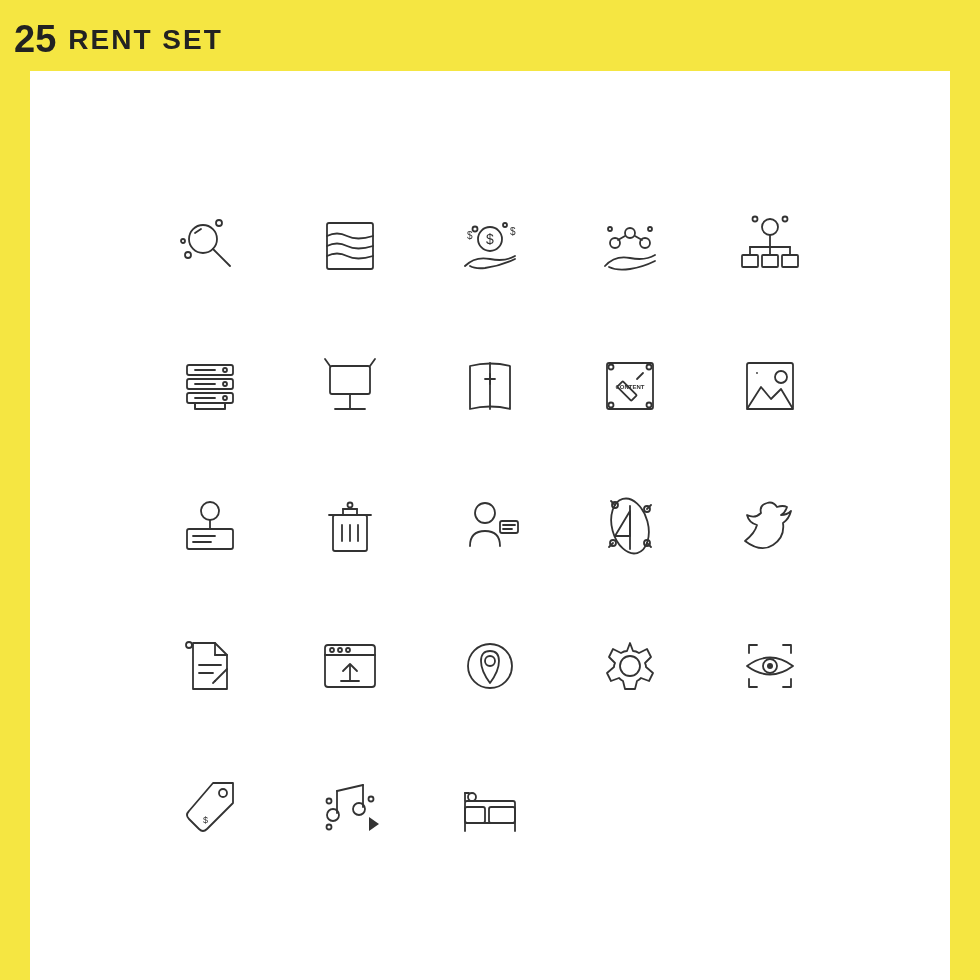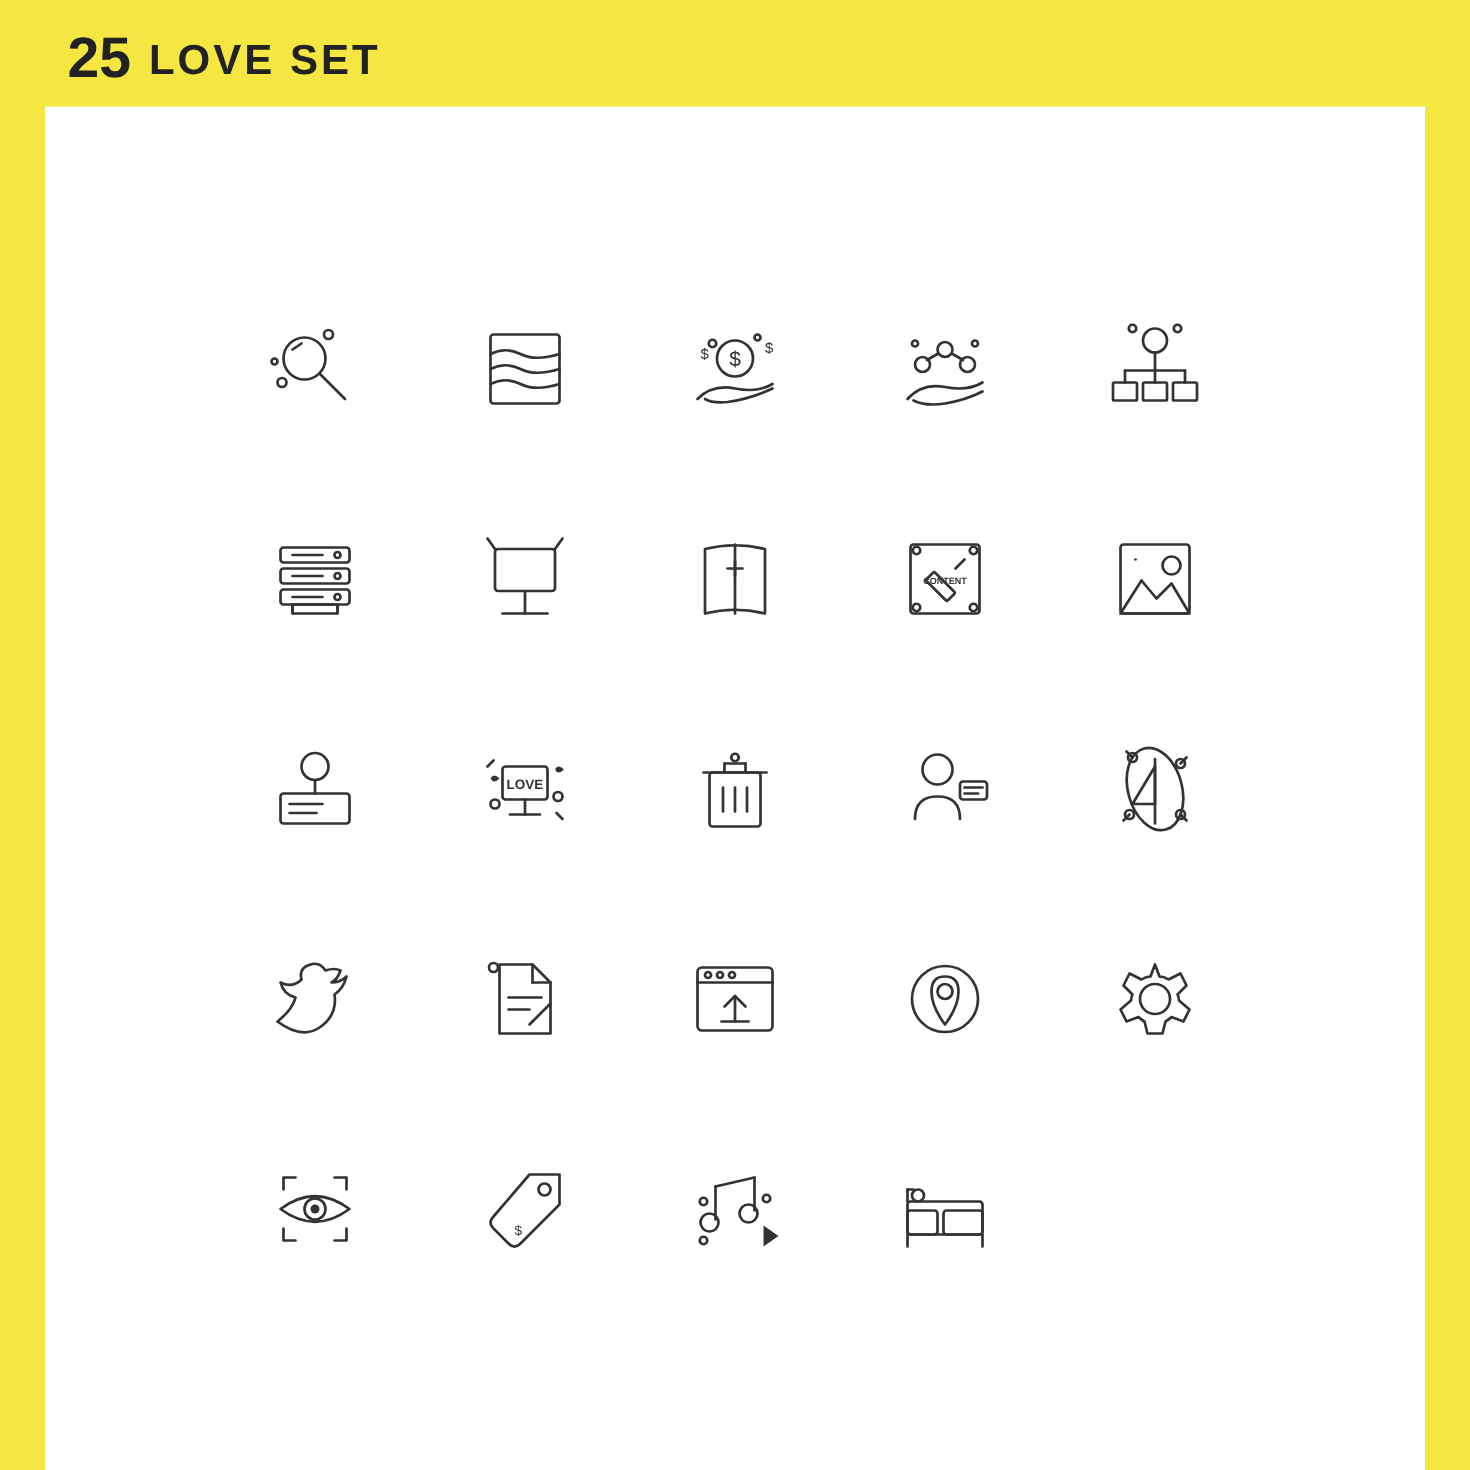--- a/index.html
+++ b/index.html
@@ -11,21 +11,21 @@
       flex-direction: column;
       align-items: center;
       justify-content: flex-start;
       font-family: Arial, sans-serif;
       overflow: hidden;
     }
     .header {
       display: flex;
       align-items: center;
       gap: 12px;
-      padding: 18px 30px 10px 45px;
+      padding: 18px 30px 10px 14px;
       align-self: flex-start;
     }
     .header-number {
       font-size: 38px;
       font-weight: 900;
       color: #222;
     }
     .header-title {
       font-size: 28px;
       font-weight: 700;
@@ -63,21 +63,21 @@
       fill: none;
       stroke-linecap: round;
       stroke-linejoin: round;
     }
   </style>
 </head>
 <body>
 
 <div class="header">
   <span class="header-number">25</span>
-  <span class="header-title">LOVE SET</span>
+  <span class="header-title">RENT SET</span>
 </div>
 
 <div class="icon-grid-container">
   <div class="icon-grid">
 
     <div class="icon-cell">
       <svg viewBox="0 0 70 70">
         <circle cx="28" cy="28" r="14"></circle>
         <line x1="38" y1="38" x2="55" y2="55"></line>
         <line x1="20" y1="22" x2="26" y2="18"></line>
@@ -203,35 +203,20 @@
     <div class="icon-cell">
       <svg viewBox="0 0 70 70">
         <circle cx="35" cy="20" r="9"></circle>
         <rect x="12" y="38" width="46" height="20" rx="2"></rect>
         <line x1="18" y1="45" x2="40" y2="45"></line>
         <line x1="18" y1="51" x2="36" y2="51"></line>
         <line x1="35" y1="29" x2="35" y2="38"></line>
       </svg>
     </div>
 
-    <div class="icon-cell">
-      <svg viewBox="0 0 70 70">
-        <rect x="20" y="20" width="30" height="22" rx="2"></rect>
-        <text x="35" y="35" text-anchor="middle" font-size="9" stroke="none" fill="#333" font-family="Arial" font-weight="bold">LOVE</text>
-        <line x1="35" y1="42" x2="35" y2="52"></line>
-        <line x1="25" y1="52" x2="45" y2="52"></line>
-
-        <path d="M12 28 Q14 24 18 28 Q14 32 12 28Z" fill="#333" stroke="none"></path>
-        <path d="M55 22 Q57 18 61 22 Q57 26 55 22Z" fill="#333" stroke="none"></path>
-        <circle cx="15" cy="45" r="3"></circle>
-        <circle cx="57" cy="40" r="3"></circle>
-        <line x1="10" y1="20" x2="14" y2="16"></line>
-        <line x1="60" y1="55" x2="56" y2="51"></line>
-      </svg>
-    </div>
 
     <div class="icon-cell">
       <svg viewBox="0 0 70 70">
         <rect x="18" y="24" width="34" height="36" rx="2"></rect>
         <line x1="14" y1="24" x2="56" y2="24"></line>
         <line x1="28" y1="24" x2="28" y2="18"></line>
         <line x1="42" y1="24" x2="42" y2="18"></line>
         <line x1="28" y1="18" x2="42" y2="18"></line>
         <line x1="27" y1="34" x2="27" y2="50"></line>
         <line x1="35" y1="34" x2="35" y2="50"></line>

